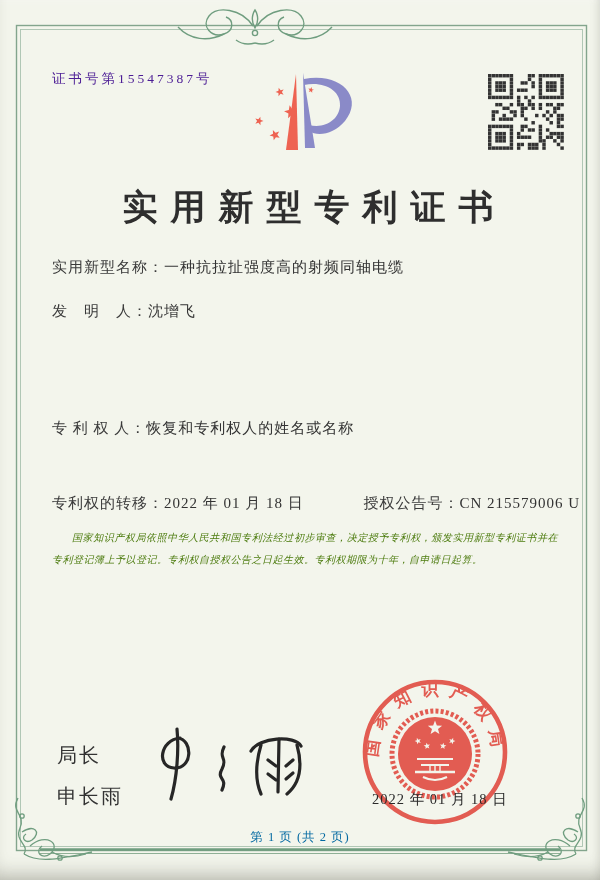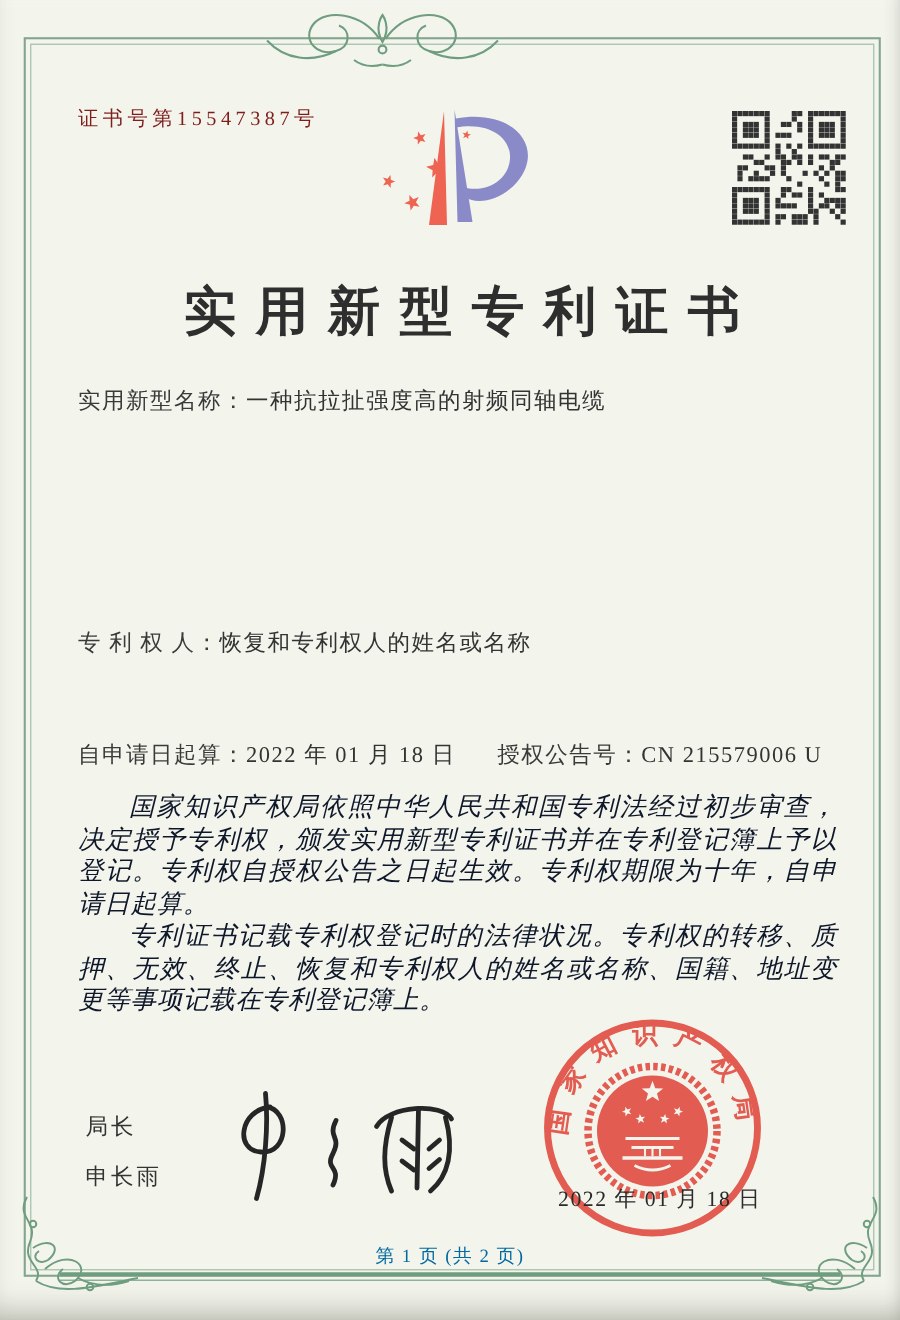--- a/index.html
+++ b/index.html
@@ -11,38 +11,38 @@
     font-family:"Liberation Serif","DejaVu Serif",serif;
     color:#333;
     box-shadow:inset 0 -16px 20px -12px rgba(70,70,58,.38),
                inset -7px 0 12px -9px rgba(70,70,58,.22),
                inset 0 6px 10px -8px rgba(255,255,255,.8);
   }
   .abs{position:absolute;}
   svg{display:block;}
   .frame-svg{position:absolute;left:0;top:0;pointer-events:none;}
 
-  .cert-no{left:52px;top:70px;font-size:13.5px;letter-spacing:3px;color:#7f1d1d;}
+  .cert-no{left:52px;top:70px;font-size:13.5px;letter-spacing:3px;color:#4c1d95;}
   .title{left:0;top:184px;width:100%;text-align:center;font-size:35px;
          letter-spacing:13px;padding-left:29px;box-sizing:border-box;
          color:#2e2e2e;font-weight:600;}
 
   .field{left:52px;font-size:15px;color:#363636;letter-spacing:1px;white-space:nowrap;text-align:center;}
   .field .lbl{color:#3a3a3a;}
   .field .val{color:#333;}
   .row-name{top:258px;} .row-inventor{top:302px;} .row-patno{top:344px;}
   .row-appdate{top:382px;} .row-patentee{top:419px;} .row-addr{top:456px;}
   .row-grant{top:494px;}
-  .grant-no{margin-left:23px;}
-
-  .paras{left:52px;top:527px;width:506px;font-size:17px;line-height:21.5px;
-         color:#0f172a;font-style:italic;letter-spacing:.5px;text-align:justify;}
+  .grant-no{margin-left:55px;}
+
+  .paras{left:52px;top:527px;width:506px;font-size:10px;line-height:21.5px;
+         color:#4d7c0f;font-style:italic;letter-spacing:.5px;text-align:justify;}
   .paras p{margin:0;text-indent:2em;}
 
-  .director{left:57px;top:742px;font-size:15px;color:#333;letter-spacing:2px;}
+  .director{left:57px;top:742px;font-size:20px;color:#333;letter-spacing:2px;}
   .director .name{margin-top:14px;}
 
   .sig-svg{left:148px;top:722px;}
   .seal-svg{left:355px;top:671px;opacity:.95;}
   .seal-date{left:372px;top:790px;font-size:14.5px;color:#2a2a2a;letter-spacing:1px;}
 
   .footer{left:0;top:829px;width:100%;text-align:center;font-size:12.5px;
           color:#0369a1;letter-spacing:1px;}
 </style>
 </head>
@@ -310,31 +310,33 @@
         <rect x="18.10" y="72.38" width="3.44" height="3.44"></rect>
         <rect x="21.71" y="72.38" width="3.44" height="3.44"></rect>
       </g>
   </svg>
 
   <div class="abs title">实用新型专利证书</div>
 
   <div class="abs field row-name">
     <span class="lbl">实用新型名称：</span><span class="val">一种抗拉扯强度高的射频同轴电缆</span>
   </div>
+  <div class="abs field row-inventor">
+    <span class="lbl">发　明　人：</span><span class="val">沈增飞</span>
+  </div>
   <div class="abs field row-patentee">
     <span class="lbl">专 利 权 人：</span><span class="val">恢复和专利权人的姓名或名称</span>
   </div>
   <div class="abs field row-grant">
-    <span><span class="lbl">自申请日起算：</span><span class="val">2022 年 01 月 18 日</span></span>
+    <span><span class="lbl">专利权的转移：</span><span class="val">2022 年 01 月 18 日</span></span>
     <span class="grant-no"><span class="lbl">授权公告号：</span><span class="val">CN 215579006 U</span></span>
   </div>
 
   <div class="abs paras">
     <p>国家知识产权局依照中华人民共和国专利法经过初步审查，决定授予专利权，颁发实用新型专利证书并在专利登记簿上予以登记。专利权自授权公告之日起生效。专利权期限为十年，自申请日起算。</p>
-    <p>专利证书记载专利权登记时的法律状况。专利权的转移、质押、无效、终止、恢复和专利权人的姓名或名称、国籍、地址变更等事项记载在专利登记簿上。</p>
   </div>
 
   <div class="abs director">
     <div>局长</div>
     <div class="name">申长雨</div>
   </div>
 
   <svg class="abs sig-svg" width="172" height="86" viewBox="0 0 172 86">
     <g fill="none" stroke="#262626" stroke-width="3.2" stroke-linecap="round">
       <path d="M32,16 C12,18 8,45 26,46 C45,47 45,18 30,16"></path>

